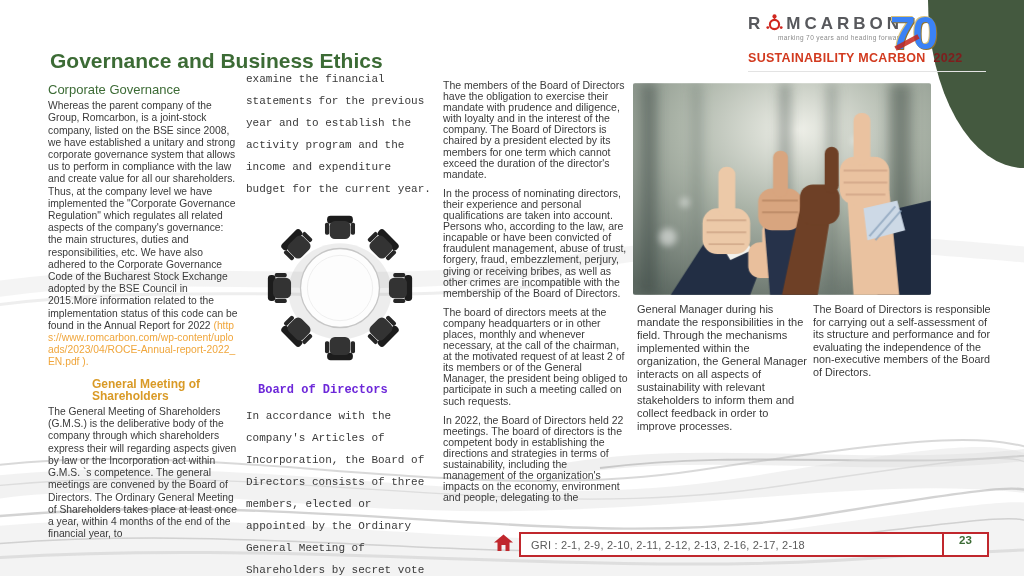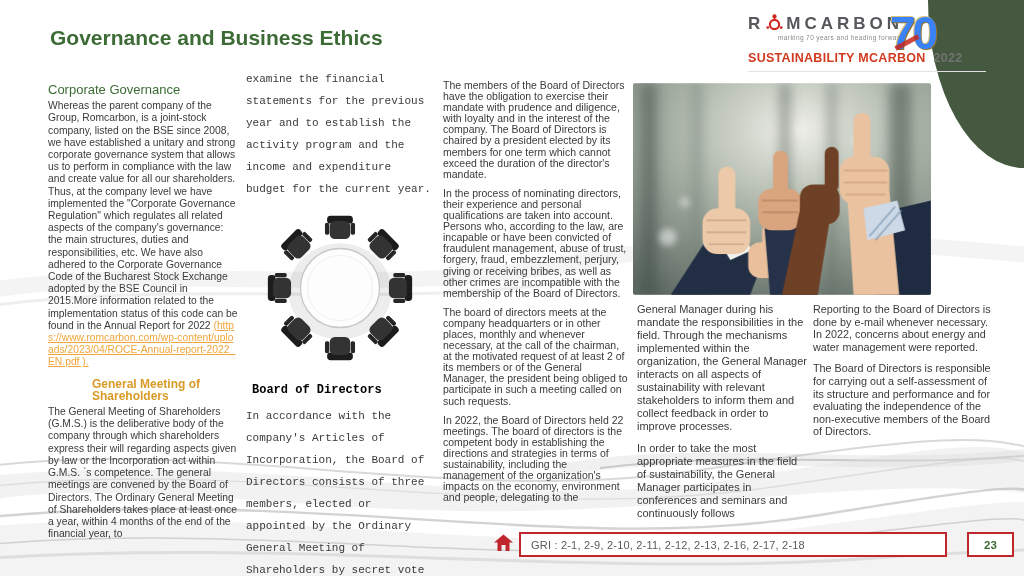--- a/index.html
+++ b/index.html
@@ -15,49 +15,49 @@
   .brand-part{font-size:17px;font-weight:bold;letter-spacing:4px;color:#57585c;}
   .molecule{margin:0 1px 2px 0;}
   .tagline{font-size:6.5px;color:#8a8a8a;letter-spacing:.4px;margin:0 0 0 30px;}
   .seventy{position:absolute;left:142px;top:-8px;font-size:46px;font-weight:bold;
            letter-spacing:-3px;color:#3b82f6;text-shadow:1px 1px 0 #8f7430,-1px -1px 0 #d9c27a;}
   .seventy-slash{position:absolute;left:146px;top:26px;width:26px;height:5px;background:#c4271d;
            transform:rotate(-28deg);opacity:.85;}
   .report-label{margin-top:10px;font-size:12.5px;font-weight:bold;letter-spacing:.3px;
            border-bottom:1px solid #e3e3e3;padding-bottom:6px;width:238px;}
   .rl-red{color:#d23a1f;}
-  .rl-year{color:#737373;margin-left:4px;}
-  
-  .page-title{position:absolute;left:50px;top:26px;margin:0;font-size:21px;font-weight:bold;
+  .rl-year{color:#7f1d1d;margin-left:4px;}
+  
+  .page-title{position:absolute;left:50px;top:49px;margin:0;font-size:21px;font-weight:bold;
            color:#3c6b35;z-index:2;}
   
   .col{position:absolute;z-index:2;}
   .col p{margin:0 0 9px 0;}
   .col1{left:48px;top:84px;width:190px;font-size:10.3px;line-height:12.2px;}
   .col2{left:246px;top:68px;width:188px;font-size:11px;line-height:22px;font-family:Liberation Mono, monospace;}
   .col3{left:443px;top:80px;width:185px;font-size:10.5px;line-height:11.1px;}
   .col3 p{margin:0 0 8px 0;}
   .col4{left:637px;top:303px;width:170px;font-size:11px;line-height:13px;}
   .col5{left:813px;top:303px;width:178px;font-size:10.8px;line-height:12.6px;}
   .h-green{margin:0 0 4px 0;font-size:13px;font-weight:normal;color:#3c6b35;}
   .h-orange{margin:2px 0 4px 0;font-size:12px;font-weight:bold;color:#d99a26;padding-left:44px;}
-  .h-green2{margin:4px 0 4px 6px;font-size:12px;font-weight:bold;color:#000000;}
-  .link{color:#f0a63c;text-decoration:underline;word-break:break-all;cursor:pointer;}
+  .h-green2{margin:4px 0 4px 12px;font-size:12px;font-weight:bold;color:#6d28d9;}
+  .link{color:#f0a63c;word-break:break-all;cursor:pointer;}
   
   .tablewrap{margin:2px 0 2px 0;text-align:center;}
   
   .photo{position:absolute;left:633px;top:83px;width:298px;height:212px;z-index:2;
          overflow:hidden;border-radius:2px;}
   
   .footer-home{position:absolute;left:494px;top:534px;z-index:2;cursor:pointer;}
   .gri-box{position:absolute;left:519px;top:532px;width:414px;height:21px;z-index:2;
            border:2px solid #c0272d;background:#ffffff;display:flex;align-items:center;
            padding-left:10px;font-size:11px;color:#5a5a5a;letter-spacing:.2px;text-align:right;}
-  .pageno-box{position:absolute;left:967px;top:532px;width:43px;height:21px;z-index:2;
-           border:2px solid #c0272d;background:#ffffff;display:flex;align-items:center;
+  .pageno-box{position:absolute;left:942px;top:532px;width:43px;height:21px;z-index:2;
+           border:2px solid #c0272d;background:#ffffff;display:flex;
            justify-content:center;font-size:11.5px;font-weight:bold;color:#3c6b35;}
 </style>
 </head>
 <body>
 
 <div class="page">
 
   <svg class="bgwaves" width="1024" height="576" viewBox="0 0 1024 576">
     <path d="M-40,295 C160,258 360,300 560,265 S860,240 1064,258" stroke="#dcdcdc" stroke-width="16" fill="none" opacity="0.30"></path>
     <path d="M-40,310 C180,275 380,312 580,280" stroke="#cfcfcf" stroke-width="3" fill="none" opacity="0.35"></path>
@@ -227,25 +227,23 @@
       <rect x="208" y="74" width="50" height="48" rx="15" fill="#eac2a0"></rect>
       <rect x="222" y="30" width="17" height="52" rx="8" fill="#eac2a0"></rect>
       <path d="M212,88 h44 M212,100 h44 M214,112 h40" stroke="#c79b7d" stroke-width="2" fill="none" opacity="0.55"></path>
       <polygon points="236,158 232,126 266,118 274,148" fill="#cdd9e6"></polygon>
       <path d="M238,154 l26,-30 M244,158 l26,-30" stroke="#8fa6bf" stroke-width="2" opacity="0.8"></path>
     </svg>
   </div>
 
   <div class="col col4">
     <p>General Manager during his mandate the responsibilities in the field. Through the mechanisms implemented within the organization, the General Manager interacts on all aspects of sustainability with relevant stakeholders to inform them and collect feedback in order to improve processes.</p>
-    <p>In order to take the most appropriate measures in the field of sustainability, the General Manager participates in conferences and seminars and continuously follows</p>
   </div>
 
   <div class="col col5">
-    <p>Reporting to the Board of Directors is done by e-mail whenever necessary. In 2022, concerns about energy and water management were reported.</p>
     <p>The Board of Directors is responsible for carrying out a self-assessment of its structure and performance and for evaluating the independence of the non-executive members of the Board of Directors.</p>
   </div>
 
   <svg class="footer-home" width="19" height="18" viewBox="0 0 19 18">
     <polygon points="9.5,0.5 19,8.5 15.5,8.5 15.5,17 11.5,17 11.5,11 7.5,11 7.5,17 3.5,17 3.5,8.5 0,8.5" fill="#c0272d"></polygon>
   </svg>
   <div class="gri-box">
     <span>GRI : 2-1, 2-9, 2-10, 2-11, 2-12, 2-13, 2-16, 2-17, 2-18</span>
   </div>
   <div class="pageno-box">

